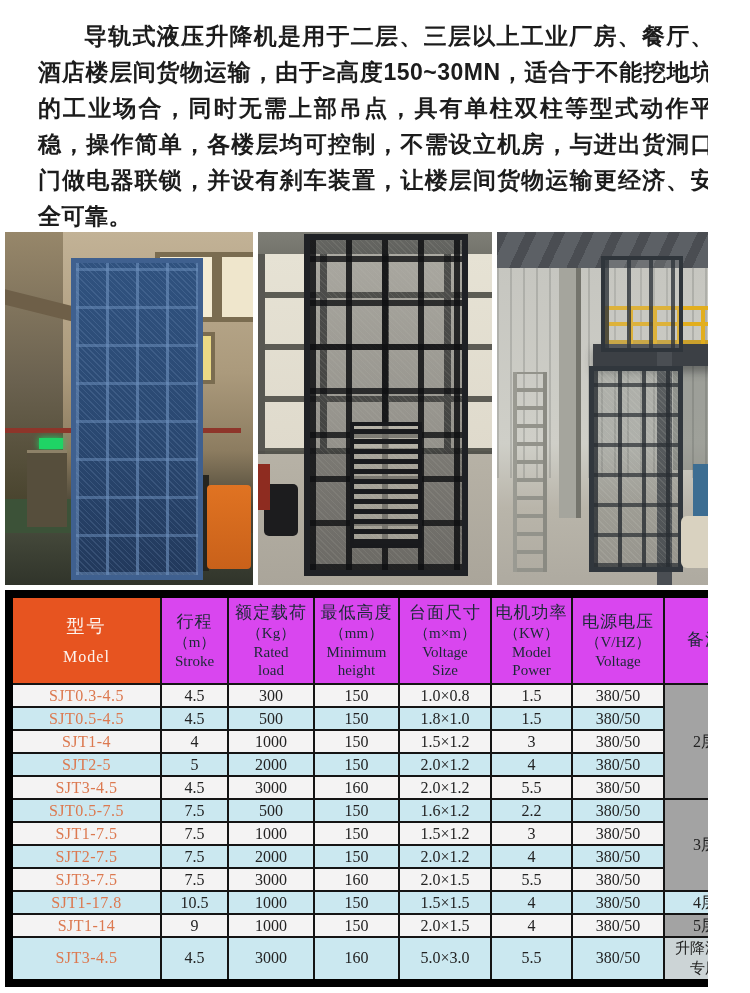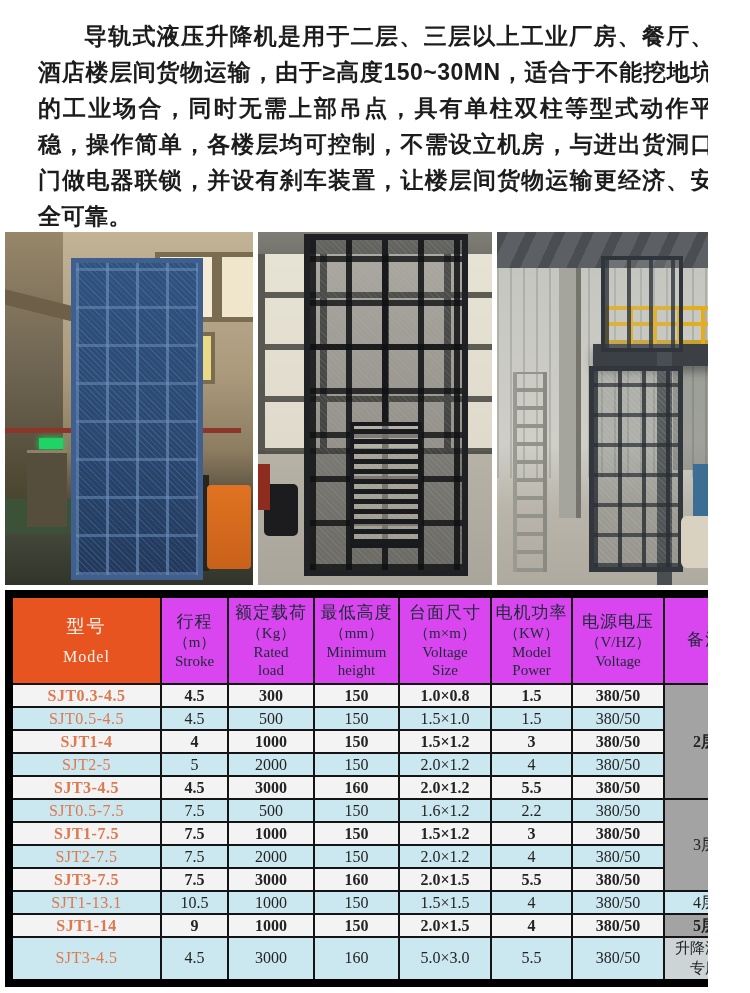--- a/index.html
+++ b/index.html
@@ -93,21 +93,21 @@
   .th-model{background:#e75420;color:#fdf4ee;font-weight:normal;}
   .th-zh{font-size:17px;letter-spacing:1px;line-height:1.3;}
   .th-model .th-zh{font-size:18px;letter-spacing:2px;}
   .th-sub{font-size:15px;line-height:1.25;}
   .th-en{font-size:15px;line-height:1.2;white-space:pre-line;text-align:center;}
   .th-model .th-en{margin-top:8px;font-size:16px;letter-spacing:1px;}
   .spec-table tbody tr{height:23px;}
   .spec-table tbody tr.last{height:44px;}
   .spec-table td{font-size:16px;color:#232323;line-height:1.1;}
   td.model{color:#dc7950;letter-spacing:.5px;}
-  tr.rw{background:#f4f3f3;font-weight:bold;}
+  tr.rw{background:#f4f3f3;}
   tr.rc{background:#cbe8f0;}
   td.remark-a{background:#a3a3a3;}
   td.remark-b{background:#cbe8f0;}
   td.remark-c{background:#ccd4d6;font-size:15px;line-height:1.35;padding:0 5px;}
 </style>
 </head>
 <body>
 
 <div class="page">
 
@@ -226,21 +226,21 @@
         <td>1.0×0.8</td>
         <td>1.5</td>
         <td>380/50</td>
         <td class="remark-a" rowspan="5">2层</td>
       </tr>
       <tr class="rc">
         <td class="model">SJT0.5-4.5</td>
         <td>4.5</td>
         <td>500</td>
         <td>150</td>
-        <td>1.5×1.0</td>
+        <td>1.8×1.0</td>
         <td>1.5</td>
         <td>380/50</td>
       </tr>
       <tr class="rw">
         <td class="model">SJT1-4</td>
         <td>4</td>
         <td>1000</td>
         <td>150</td>
         <td>1.5×1.2</td>
         <td>3</td>
@@ -295,21 +295,21 @@
       <tr class="rw">
         <td class="model">SJT3-7.5</td>
         <td>7.5</td>
         <td>3000</td>
         <td>160</td>
         <td>2.0×1.5</td>
         <td>5.5</td>
         <td>380/50</td>
       </tr>
       <tr class="rc">
-        <td class="model">SJT1-13.1</td>
+        <td class="model">SJT1-17.8</td>
         <td>10.5</td>
         <td>1000</td>
         <td>150</td>
         <td>1.5×1.5</td>
         <td>4</td>
         <td>380/50</td>
         <td class="remark-b">4层</td>
       </tr>
       <tr class="rw">
         <td class="model">SJT1-14</td>

